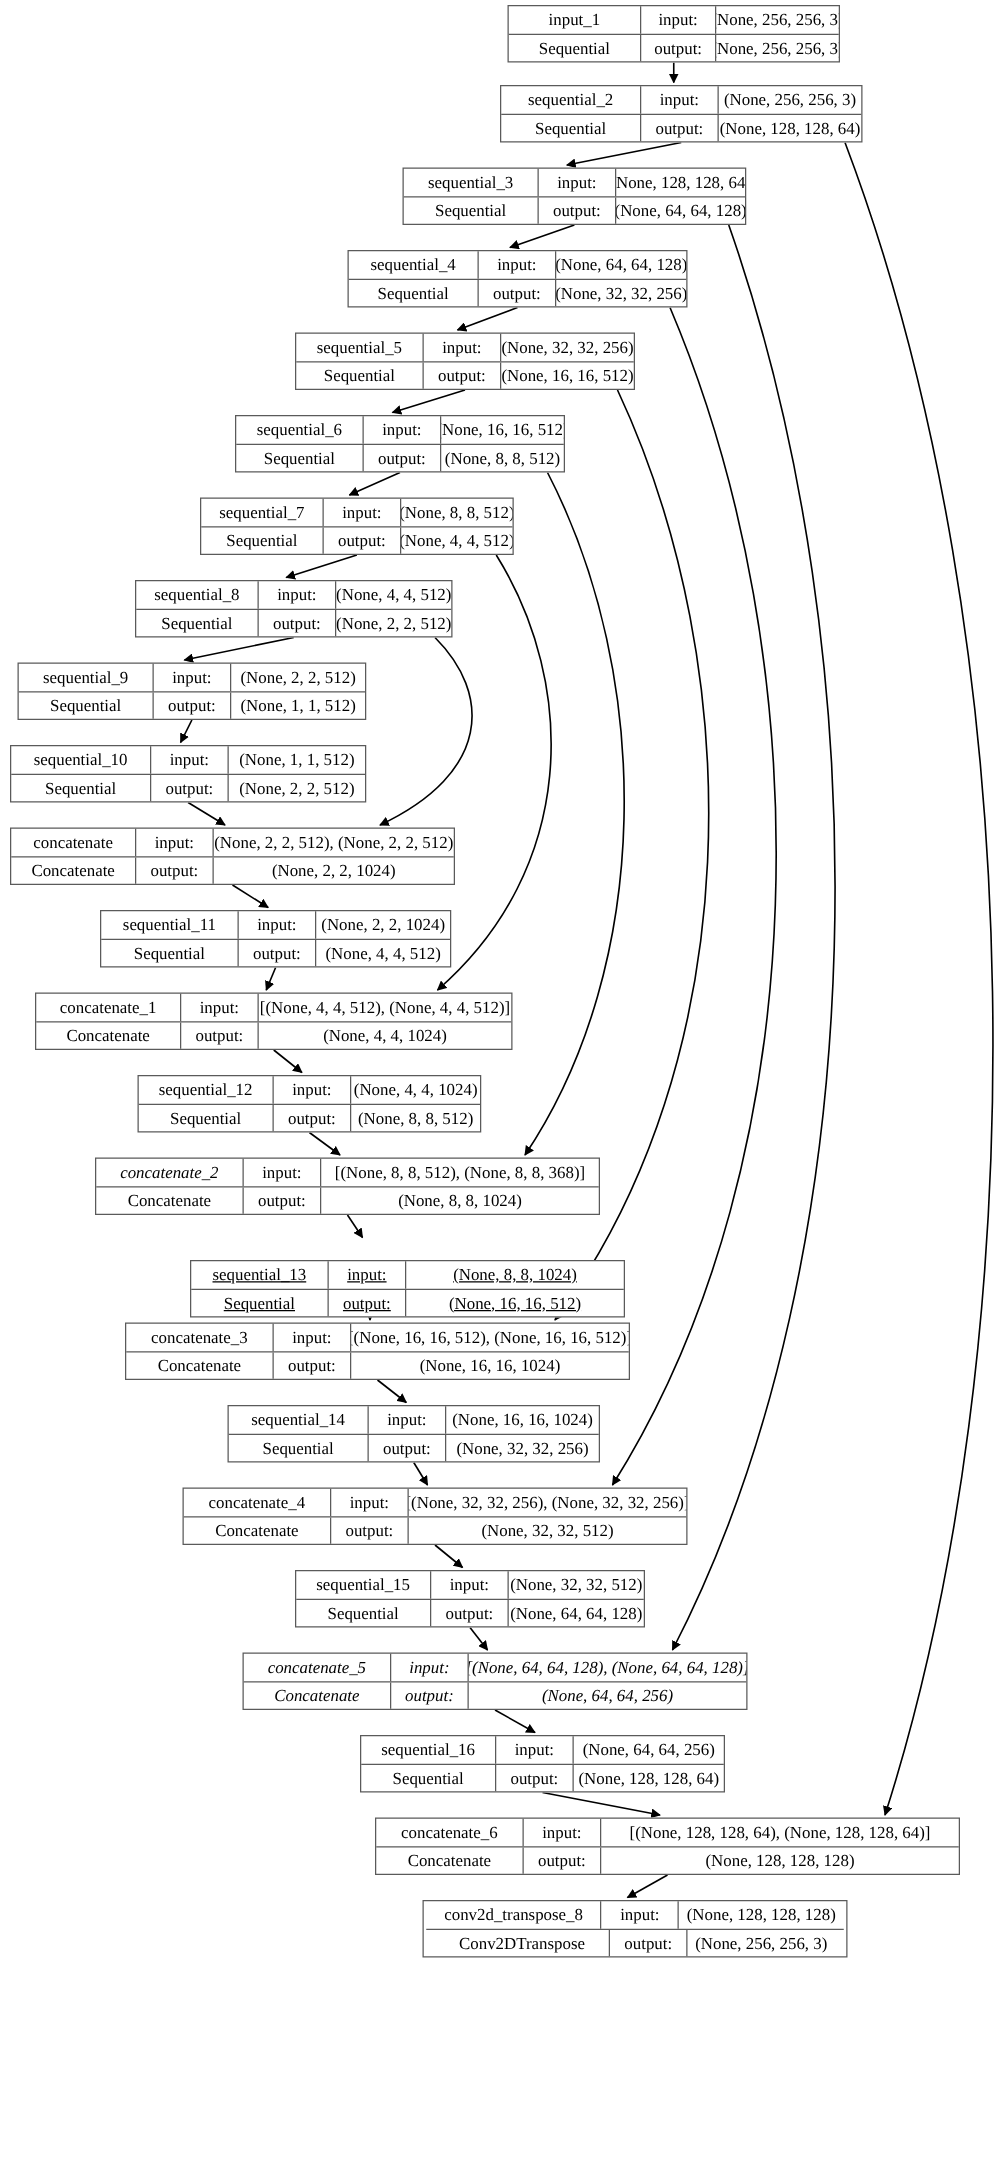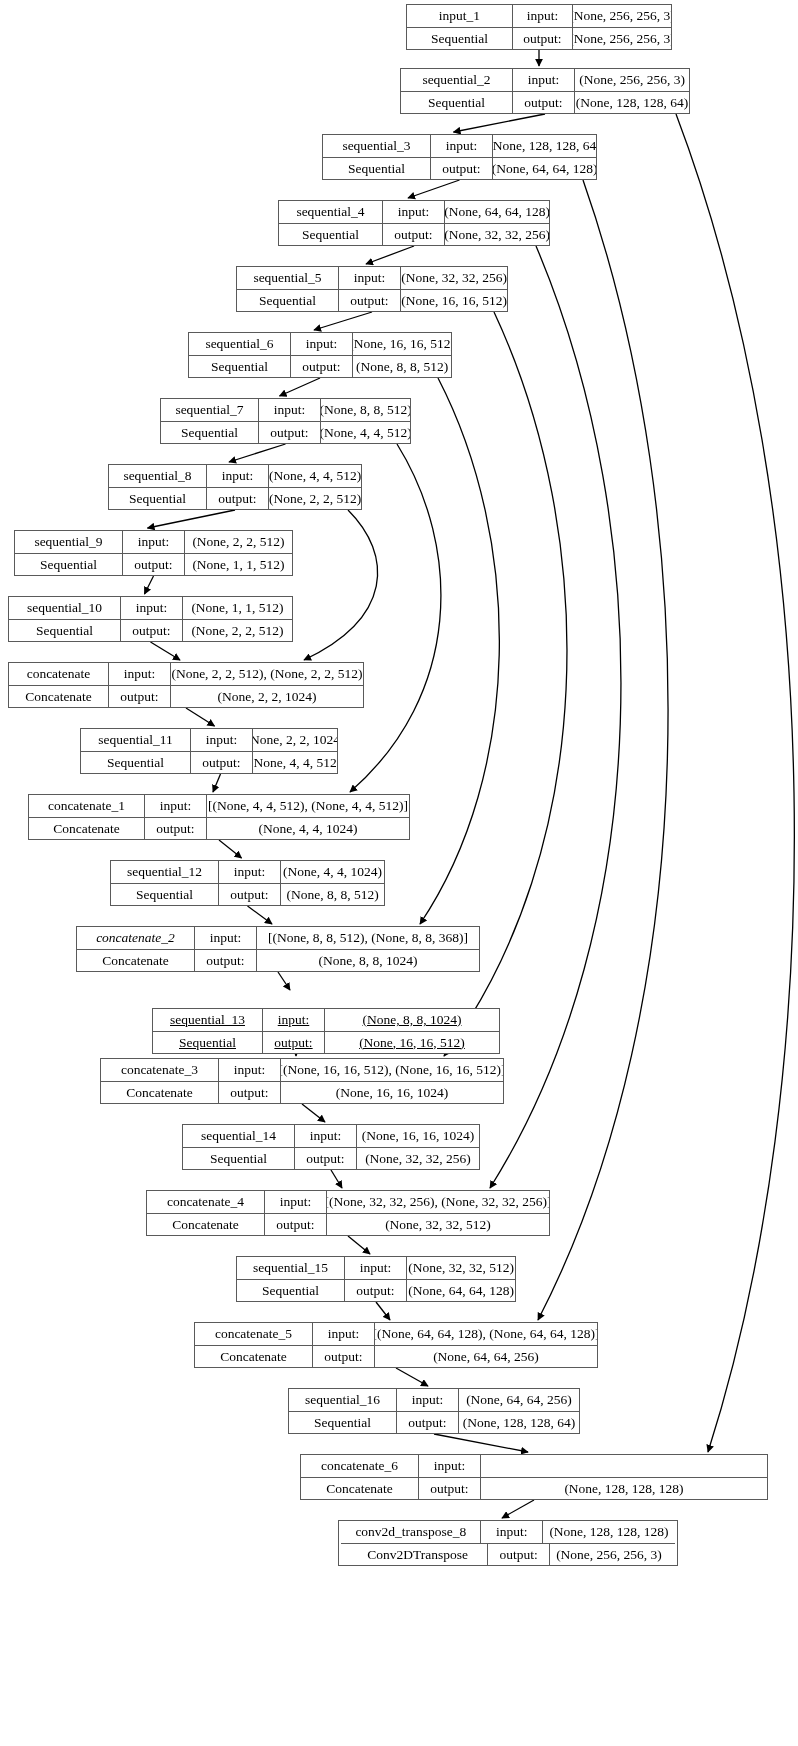--- a/index.html
+++ b/index.html
@@ -231,21 +231,21 @@
         <div class="cell c-name" style="width: 100px; flex: 0 0 100px;">concatenate</div>
         <div class="cell c-io" style="width: 62px; flex: 0 0 62px;">input:</div>
         <div class="cell c-shape" style="flex: 1 1 auto;">[(None, 2, 2, 512), (None, 2, 2, 512)]</div>
       </div>
       <div class="nrow">
         <div class="cell c-name" style="width: 100px; flex: 0 0 100px;">Concatenate</div>
         <div class="cell c-io" style="width: 62px; flex: 0 0 62px;">output:</div>
         <div class="cell c-shape" style="flex: 1 1 auto;">(None, 2, 2, 1024)</div>
       </div>
     </div>
-    <div class="node" style="left: 80px; top: 728px; width: 258px; height: 46px;">
+    <div class="node" style="left: 80px; top: 728px; width: 281px; height: 46px;">
       <div class="nrow top">
         <div class="cell c-name" style="width: 110px; flex: 0 0 110px;">sequential_11</div>
         <div class="cell c-io" style="width: 62px; flex: 0 0 62px;">input:</div>
         <div class="cell c-shape" style="flex: 1 1 auto;">(None, 2, 2, 1024)</div>
       </div>
       <div class="nrow">
         <div class="cell c-name" style="width: 110px; flex: 0 0 110px;">Sequential</div>
         <div class="cell c-io" style="width: 62px; flex: 0 0 62px;">output:</div>
         <div class="cell c-shape" style="flex: 1 1 auto;">(None, 4, 4, 512)</div>
       </div>
@@ -339,21 +339,21 @@
         <div class="cell c-name" style="width: 108px; flex: 0 0 108px;">sequential_15</div>
         <div class="cell c-io" style="width: 62px; flex: 0 0 62px;">input:</div>
         <div class="cell c-shape" style="flex: 1 1 auto;">(None, 32, 32, 512)</div>
       </div>
       <div class="nrow">
         <div class="cell c-name" style="width: 108px; flex: 0 0 108px;">Sequential</div>
         <div class="cell c-io" style="width: 62px; flex: 0 0 62px;">output:</div>
         <div class="cell c-shape" style="flex: 1 1 auto;">(None, 64, 64, 128)</div>
       </div>
     </div>
-    <div class="node" style="left: 194px; top: 1322px; width: 404px; height: 46px;">
+    <div class="node" style="left: 194px; top: 1322px; width: 404px; height: 46px; font-style: italic;">
       <div class="nrow top">
         <div class="cell c-name" style="width: 118px; flex: 0 0 118px;">concatenate_5</div>
         <div class="cell c-io" style="width: 62px; flex: 0 0 62px;">input:</div>
         <div class="cell c-shape" style="flex: 1 1 auto;">[(None, 64, 64, 128), (None, 64, 64, 128)]</div>
       </div>
       <div class="nrow">
         <div class="cell c-name" style="width: 118px; flex: 0 0 118px;">Concatenate</div>
         <div class="cell c-io" style="width: 62px; flex: 0 0 62px;">output:</div>
         <div class="cell c-shape" style="flex: 1 1 auto;">(None, 64, 64, 256)</div>
       </div>
@@ -367,20 +367,21 @@
       <div class="nrow">
         <div class="cell c-name" style="width: 108px; flex: 0 0 108px;">Sequential</div>
         <div class="cell c-io" style="width: 62px; flex: 0 0 62px;">output:</div>
         <div class="cell c-shape" style="flex: 1 1 auto;">(None, 128, 128, 64)</div>
       </div>
     </div>
     <div class="node" style="left: 300px; top: 1454px; width: 468px; height: 46px;">
       <div class="nrow top">
         <div class="cell c-name" style="width: 118px; flex: 0 0 118px;">concatenate_6</div>
         <div class="cell c-io" style="width: 62px; flex: 0 0 62px;">input:</div>
+        <div class="cell c-shape" style="flex: 1 1 auto;">[(None, 128, 128, 64), (None, 128, 128, 64)]</div>
       </div>
       <div class="nrow">
         <div class="cell c-name" style="width: 118px; flex: 0 0 118px;">Concatenate</div>
         <div class="cell c-io" style="width: 62px; flex: 0 0 62px;">output:</div>
         <div class="cell c-shape" style="flex: 1 1 auto;">(None, 128, 128, 128)</div>
       </div>
     </div>
     <div class="node" style="left: 338px; top: 1520px; width: 340px; height: 46px; align-items: center;">
       <div class="nrow top">
         <div class="cell c-name" style="width: 140px; flex: 0 0 140px;">conv2d_transpose_8</div>

